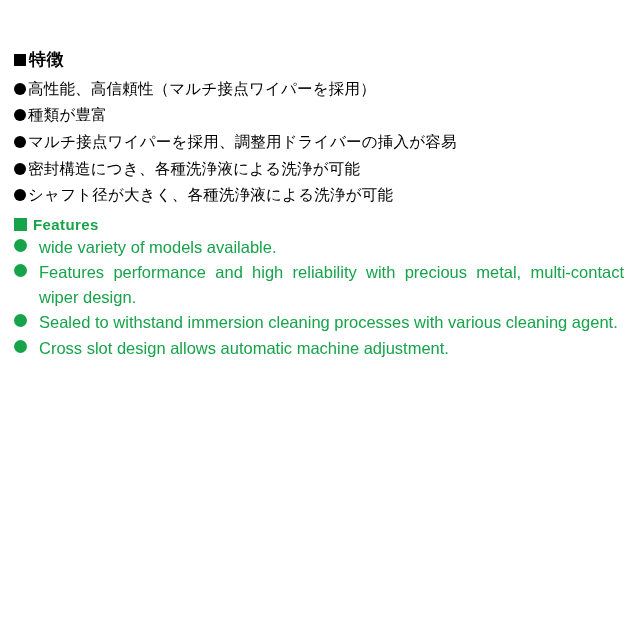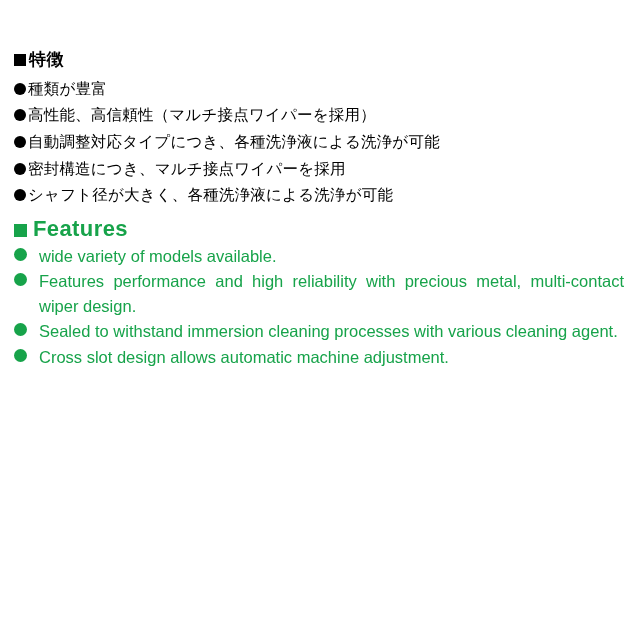--- a/index.html
+++ b/index.html
@@ -67,21 +67,21 @@
   .jp-item .jp-text {
     white-space: nowrap;
   }
 
   
   .en-section {
     color: #1a9e4b;
     margin-top: 7px;
   }
   .en-heading {
-    font-size: 22px;
+    font-size: 15px;
     font-weight: bold;
     letter-spacing: 0.4px;
     display: flex;
     align-items: baseline;
     margin: 0 0 2px 0;
     color: #17a34a;
   }
   .en-heading .marker-sq {
     display: inline-block;
     width: 13px;
@@ -128,33 +128,33 @@
 <div class="page">
 
   <section class="jp-section">
     <div class="jp-heading">
       <span class="marker-sq"></span>
       <span>特徴</span>
     </div>
 
     <div class="jp-item">
       <span class="marker-circle"></span>
+      <span class="jp-text">高性能、高信頼性（マルチ接点ワイパーを採用）</span>
+    </div>
+    <div class="jp-item">
+      <span class="marker-circle"></span>
       <span class="jp-text">種類が豊富</span>
     </div>
     <div class="jp-item">
       <span class="marker-circle"></span>
-      <span class="jp-text">高性能、高信頼性（マルチ接点ワイパーを採用）</span>
+      <span class="jp-text">マルチ接点ワイパーを採用、調整用ドライバーの挿入が容易</span>
     </div>
     <div class="jp-item">
       <span class="marker-circle"></span>
-      <span class="jp-text">自動調整対応タイプにつき、各種洗浄液による洗浄が可能</span>
-    </div>
-    <div class="jp-item">
-      <span class="marker-circle"></span>
-      <span class="jp-text">密封構造につき、マルチ接点ワイパーを採用</span>
+      <span class="jp-text">密封構造につき、各種洗浄液による洗浄が可能</span>
     </div>
     <div class="jp-item">
       <span class="marker-circle"></span>
       <span class="jp-text">シャフト径が大きく、各種洗浄液による洗浄が可能</span>
     </div>
   </section>
 
   <section class="en-section">
     <div class="en-heading">
       <span class="marker-sq"></span>

